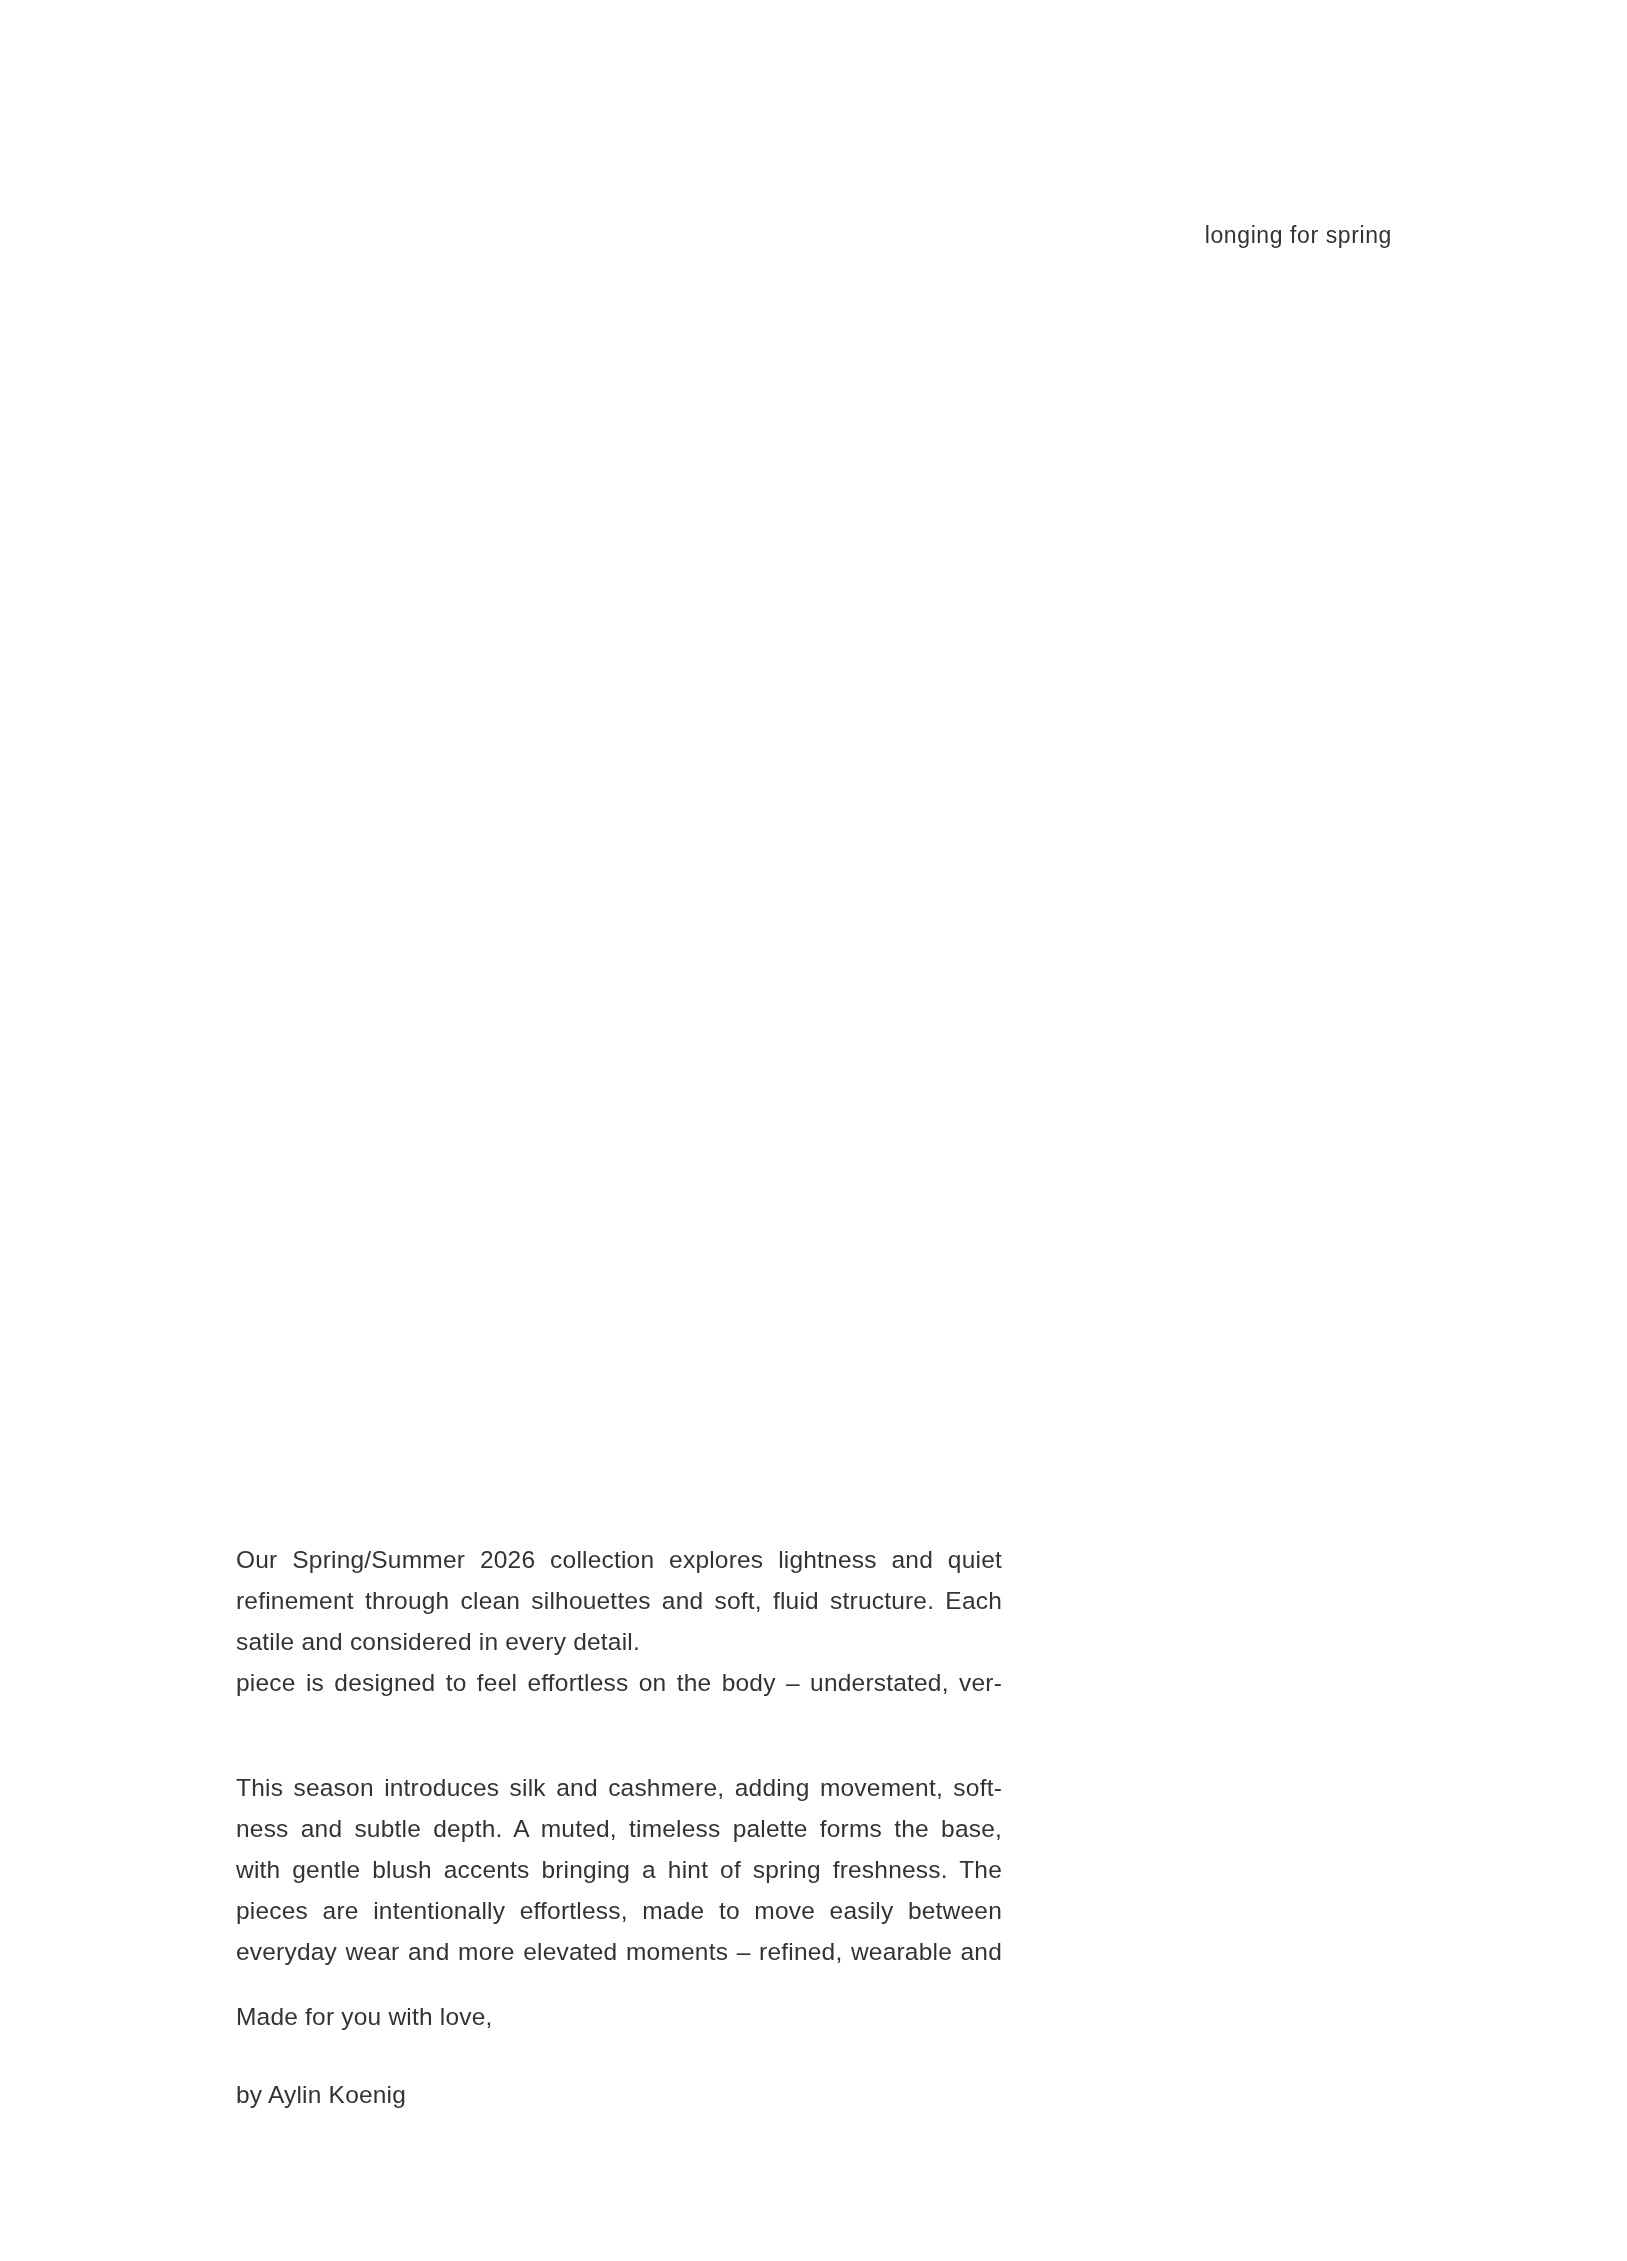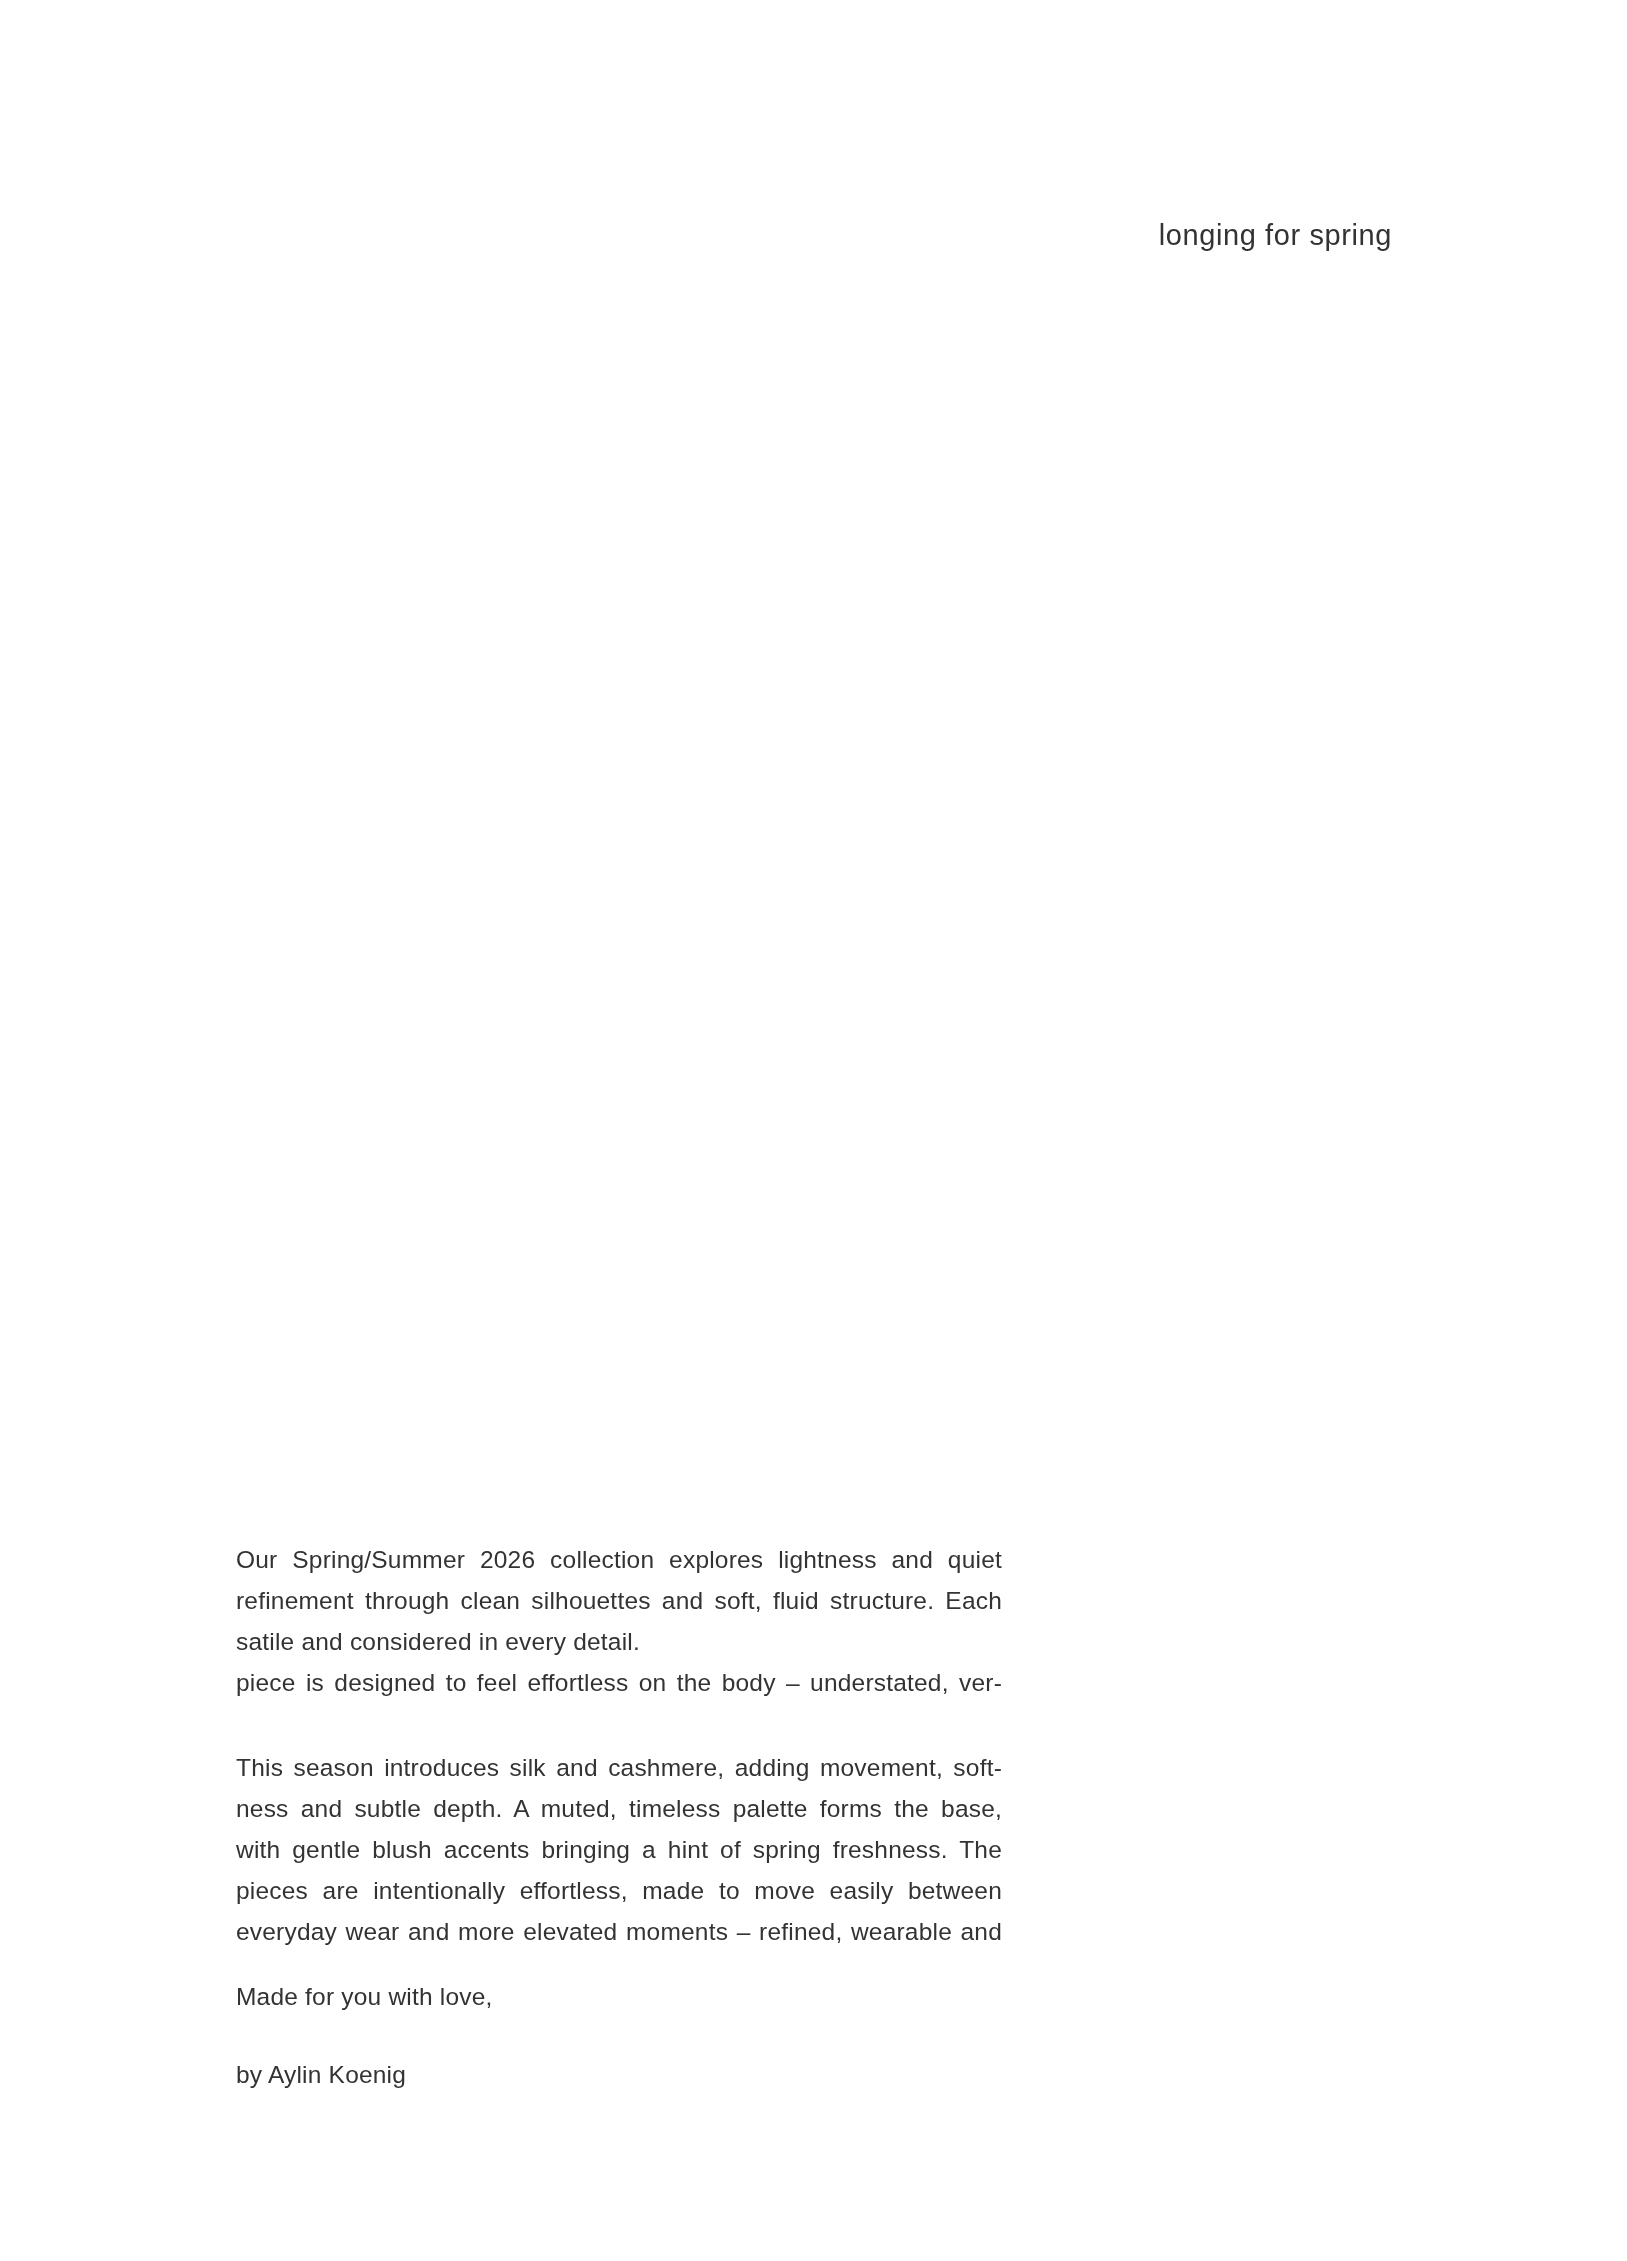--- a/index.html
+++ b/index.html
@@ -15,21 +15,21 @@
     overflow: hidden;
     font-family: "Liberation Sans", "DejaVu Sans", sans-serif;
     color: #333333;
   }
   .page-header {
     position: absolute;
     top: 220px;
     right: 236px;
     left: 814px;
     text-align: right;
-    font-size: 29px;
+    font-size: 23px;
     font-weight: 300;
     letter-spacing: 0.6px;
     line-height: 31px;
     color: #333333;
     white-space: nowrap;
   }
   .intro-text {
     position: absolute;
     left: 236px;
     top: 1539px;
@@ -37,21 +37,21 @@
     font-size: 24.5px;
     font-weight: 300;
     letter-spacing: 0.2px;
     line-height: 41px;
     color: #333333;
   }
   .para {
     margin: 0;
     padding: 0;
   }
-  .para-gap-large { margin-top: 44px; }
+  .para-gap-large { margin-top: 64px; }
   .para-gap-small { margin-top: 24px; }
   .para-gap-sign  { margin-top: 37px; }
   .line {
     display: block;
     white-space: normal;
   }
   .line.j {
     text-align: justify;
     text-align-last: justify;
   }

